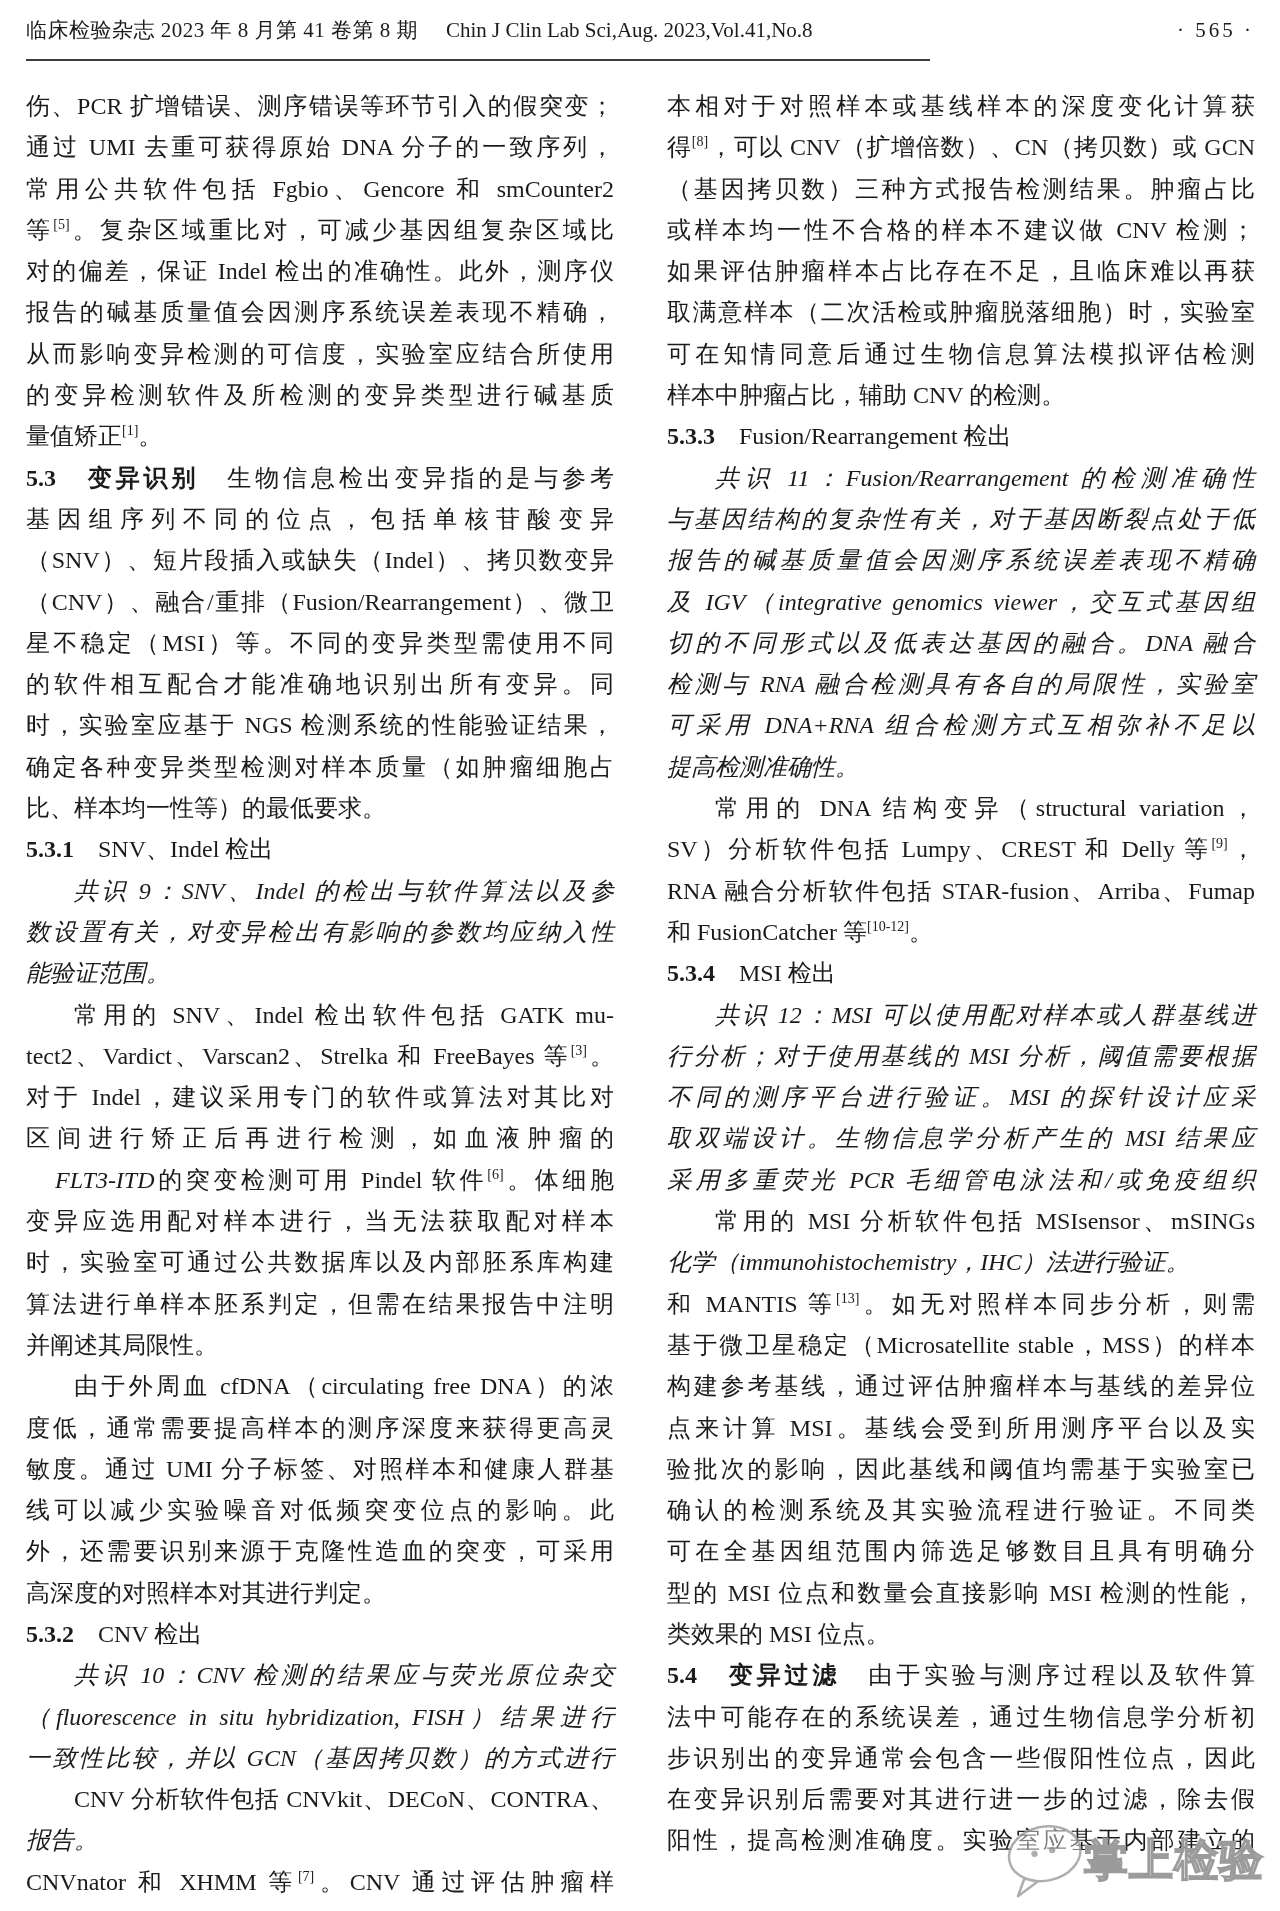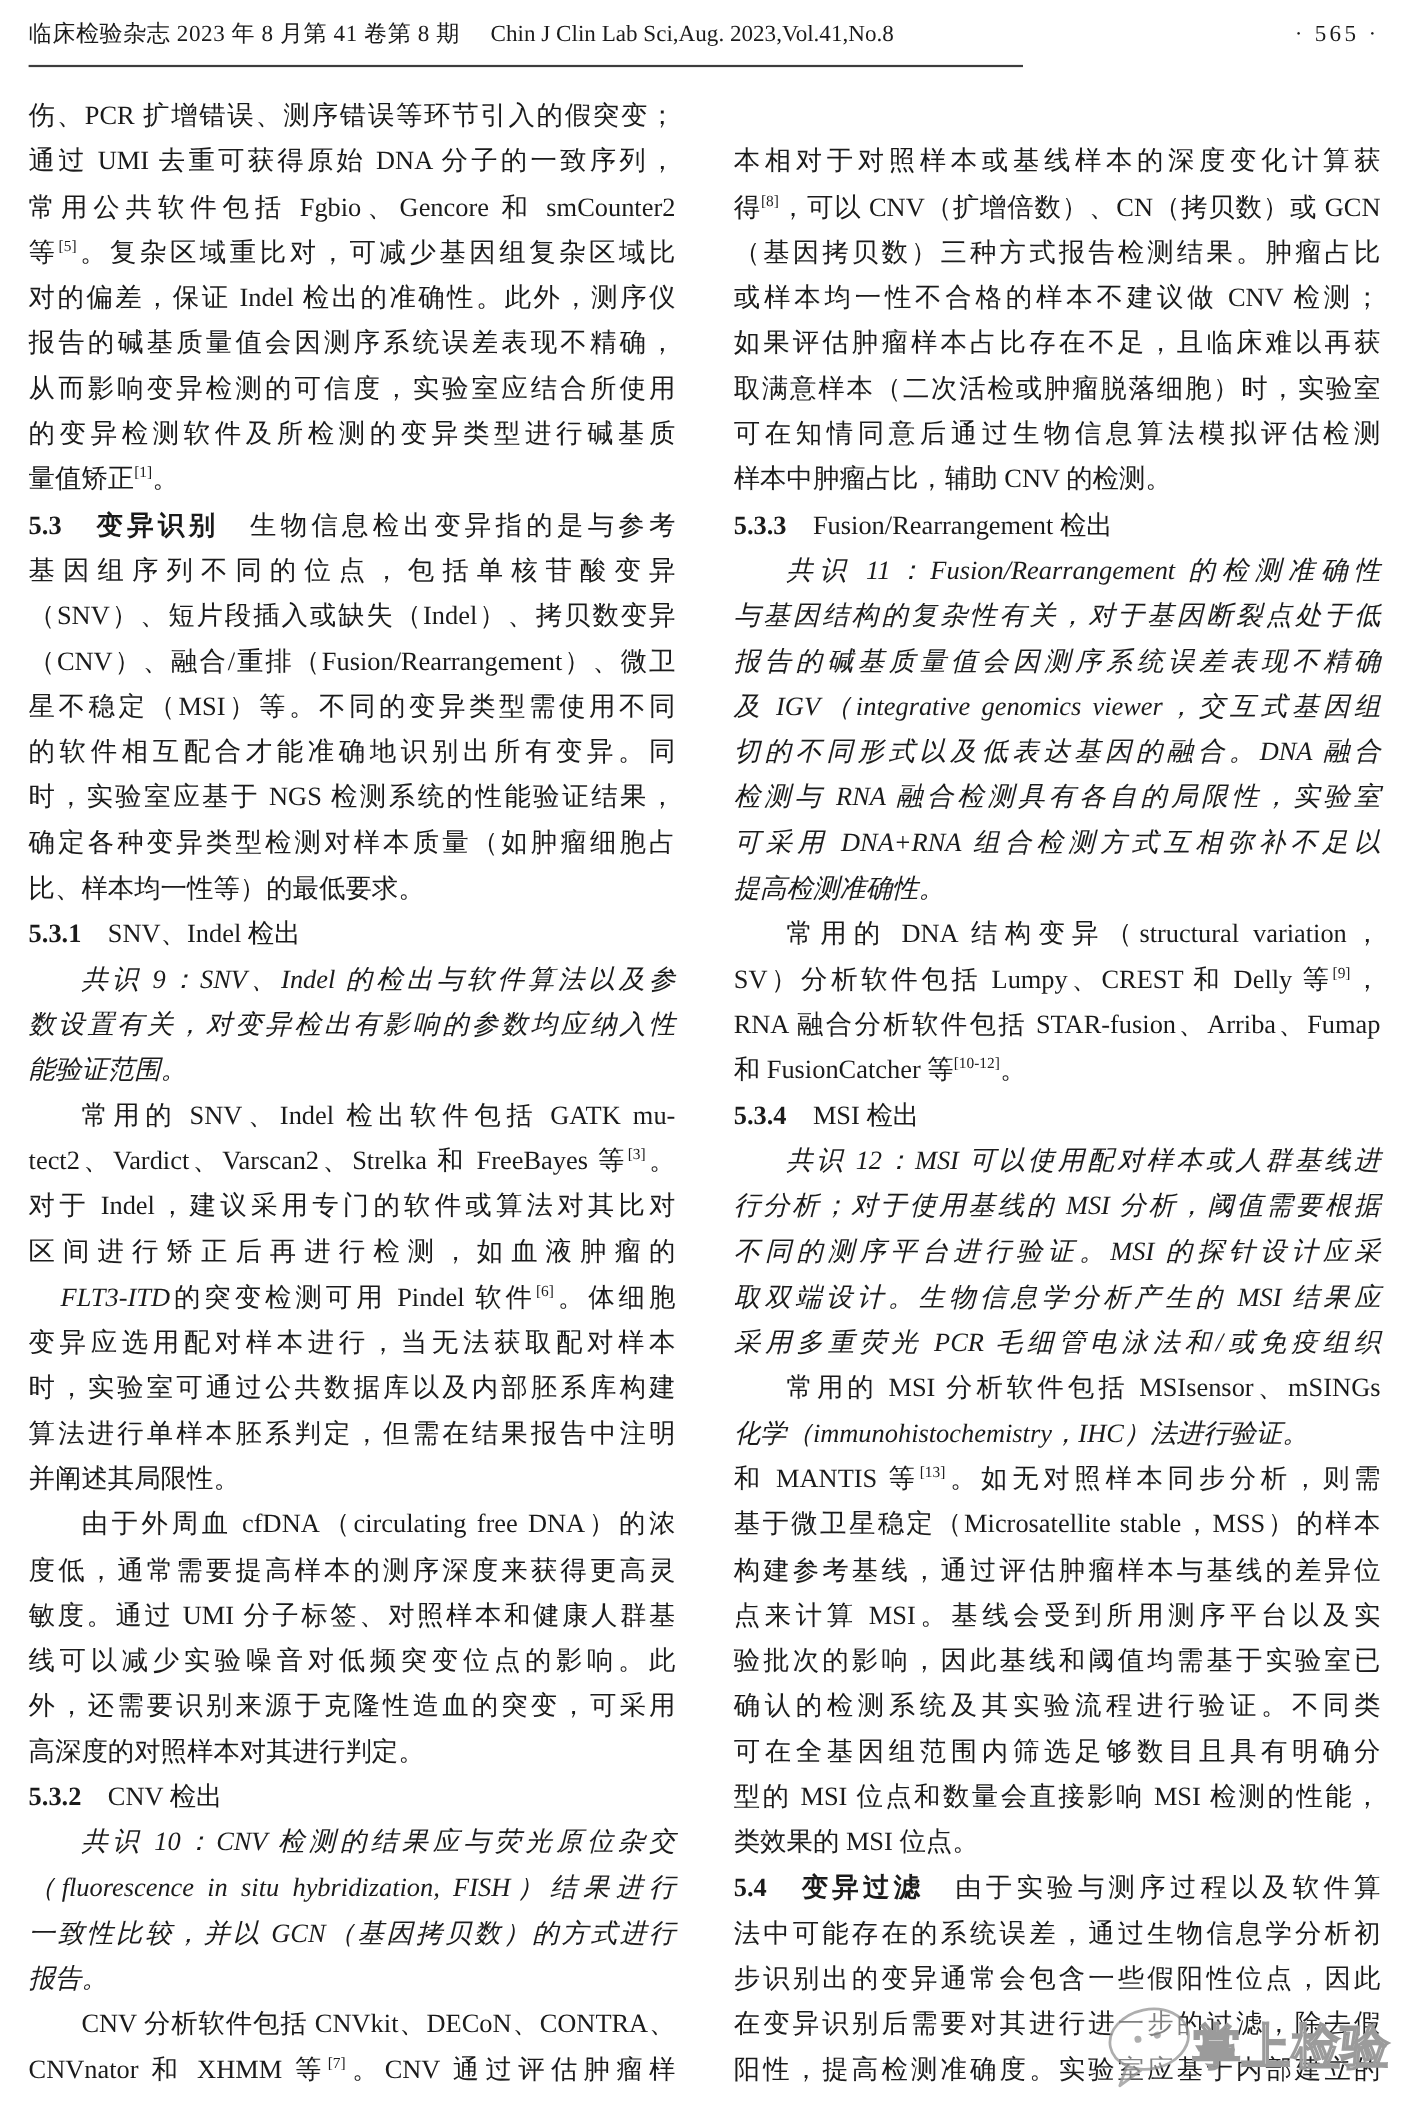--- a/index.html
+++ b/index.html
@@ -21,21 +21,21 @@
   .hdr .en{margin-left:28px;}
   .hdr .pg{margin-left:auto;letter-spacing:3px;}
   .hdr-rule{
     position:absolute;left:26px;top:59px;width:904px;height:2px;
     background:#3d3d3d;
   }
 
   
   .cols{
     position:absolute;left:26px;top:86px;
-    display:flex;gap:53px;align-items:flex-end;
+    display:flex;gap:53px;
   }
   .col{width:588px;}
   .line{
     font-size:24px;
     line-height:41.3px;height:41.3px;
     text-align:justify;
     text-align-last:justify;
     overflow:visible;
   }
   .line.end{text-align-last:left;}
@@ -115,22 +115,22 @@
         <div class="line ind"><span>由于外周血 cfDNA（circulating free DNA）的浓</span></div>
         <div class="line"><span>度低，通常需要提高样本的测序深度来获得更高灵</span></div>
         <div class="line"><span>敏度。通过 UMI 分子标签、对照样本和健康人群基</span></div>
         <div class="line"><span>线可以减少实验噪音对低频突变位点的影响。此</span></div>
         <div class="line"><span>外，还需要识别来源于克隆性造血的突变，可采用</span></div>
         <div class="line end"><span>高深度的对照样本对其进行判定。</span></div>
         <div class="line end"><span class="b">5.3.2</span><span>　CNV 检出</span></div>
         <div class="line kai ind"><span>共识 10：CNV 检测的结果应与荧光原位杂交</span></div>
         <div class="line kai"><span>（fluorescence in situ hybridization, FISH）结果进行</span></div>
         <div class="line kai"><span>一致性比较，并以 GCN（基因拷贝数）的方式进行</span></div>
+        <div class="line ind"><span>CNV 分析软件包括 CNVkit、DECoN、CONTRA、</span></div>
         <div class="line kai end"><span>报告。</span></div>
-        <div class="line ind"><span>CNV 分析软件包括 CNVkit、DECoN、CONTRA、</span></div>
         <div class="line"><span>CNVnator 和 XHMM 等</span><span class="sup">[7]</span><span>。CNV 通过评估肿瘤样</span></div>
       </div>
     <div class="col" id="col-right">
         <div class="line"><span>本相对于对照样本或基线样本的深度变化计算获</span></div>
         <div class="line"><span>得</span><span class="sup">[8]</span><span>，可以 CNV（扩增倍数）、CN（拷贝数）或 GCN</span></div>
         <div class="line"><span>（基因拷贝数）三种方式报告检测结果。肿瘤占比</span></div>
         <div class="line"><span>或样本均一性不合格的样本不建议做 CNV 检测；</span></div>
         <div class="line"><span>如果评估肿瘤样本占比存在不足，且临床难以再获</span></div>
         <div class="line"><span>取满意样本（二次活检或肿瘤脱落细胞）时，实验室</span></div>
         <div class="line"><span>可在知情同意后通过生物信息算法模拟评估检测</span></div>

